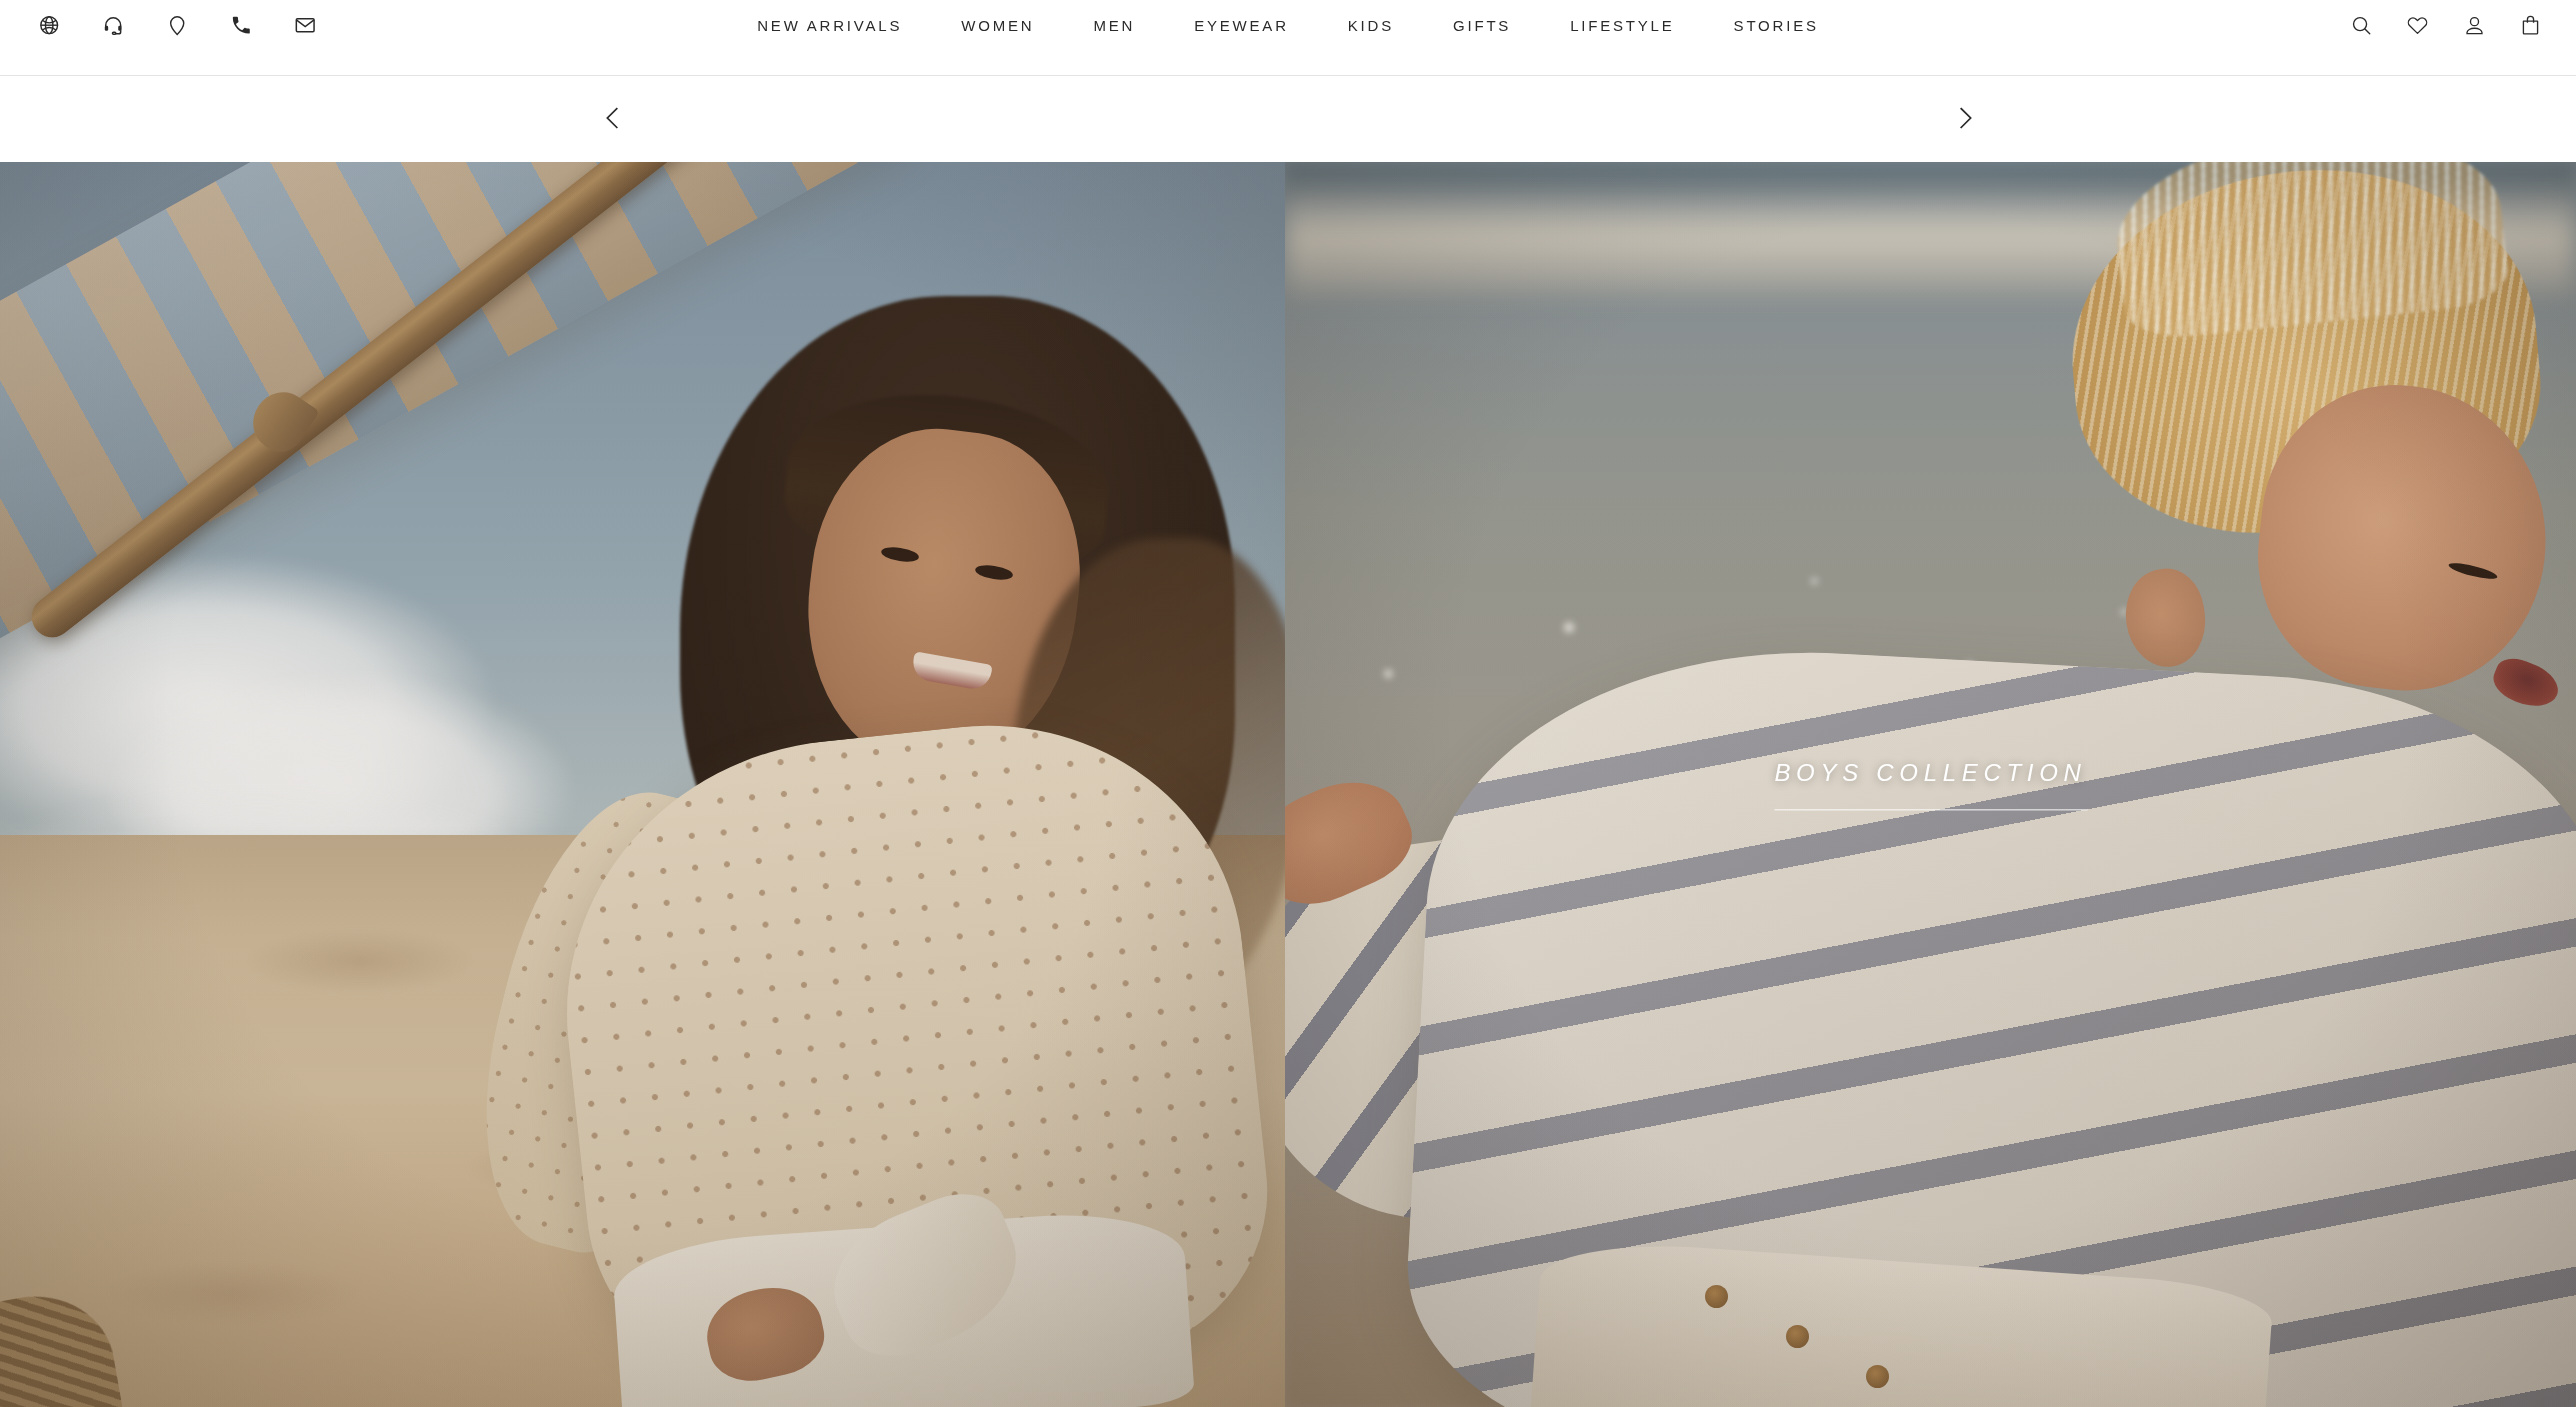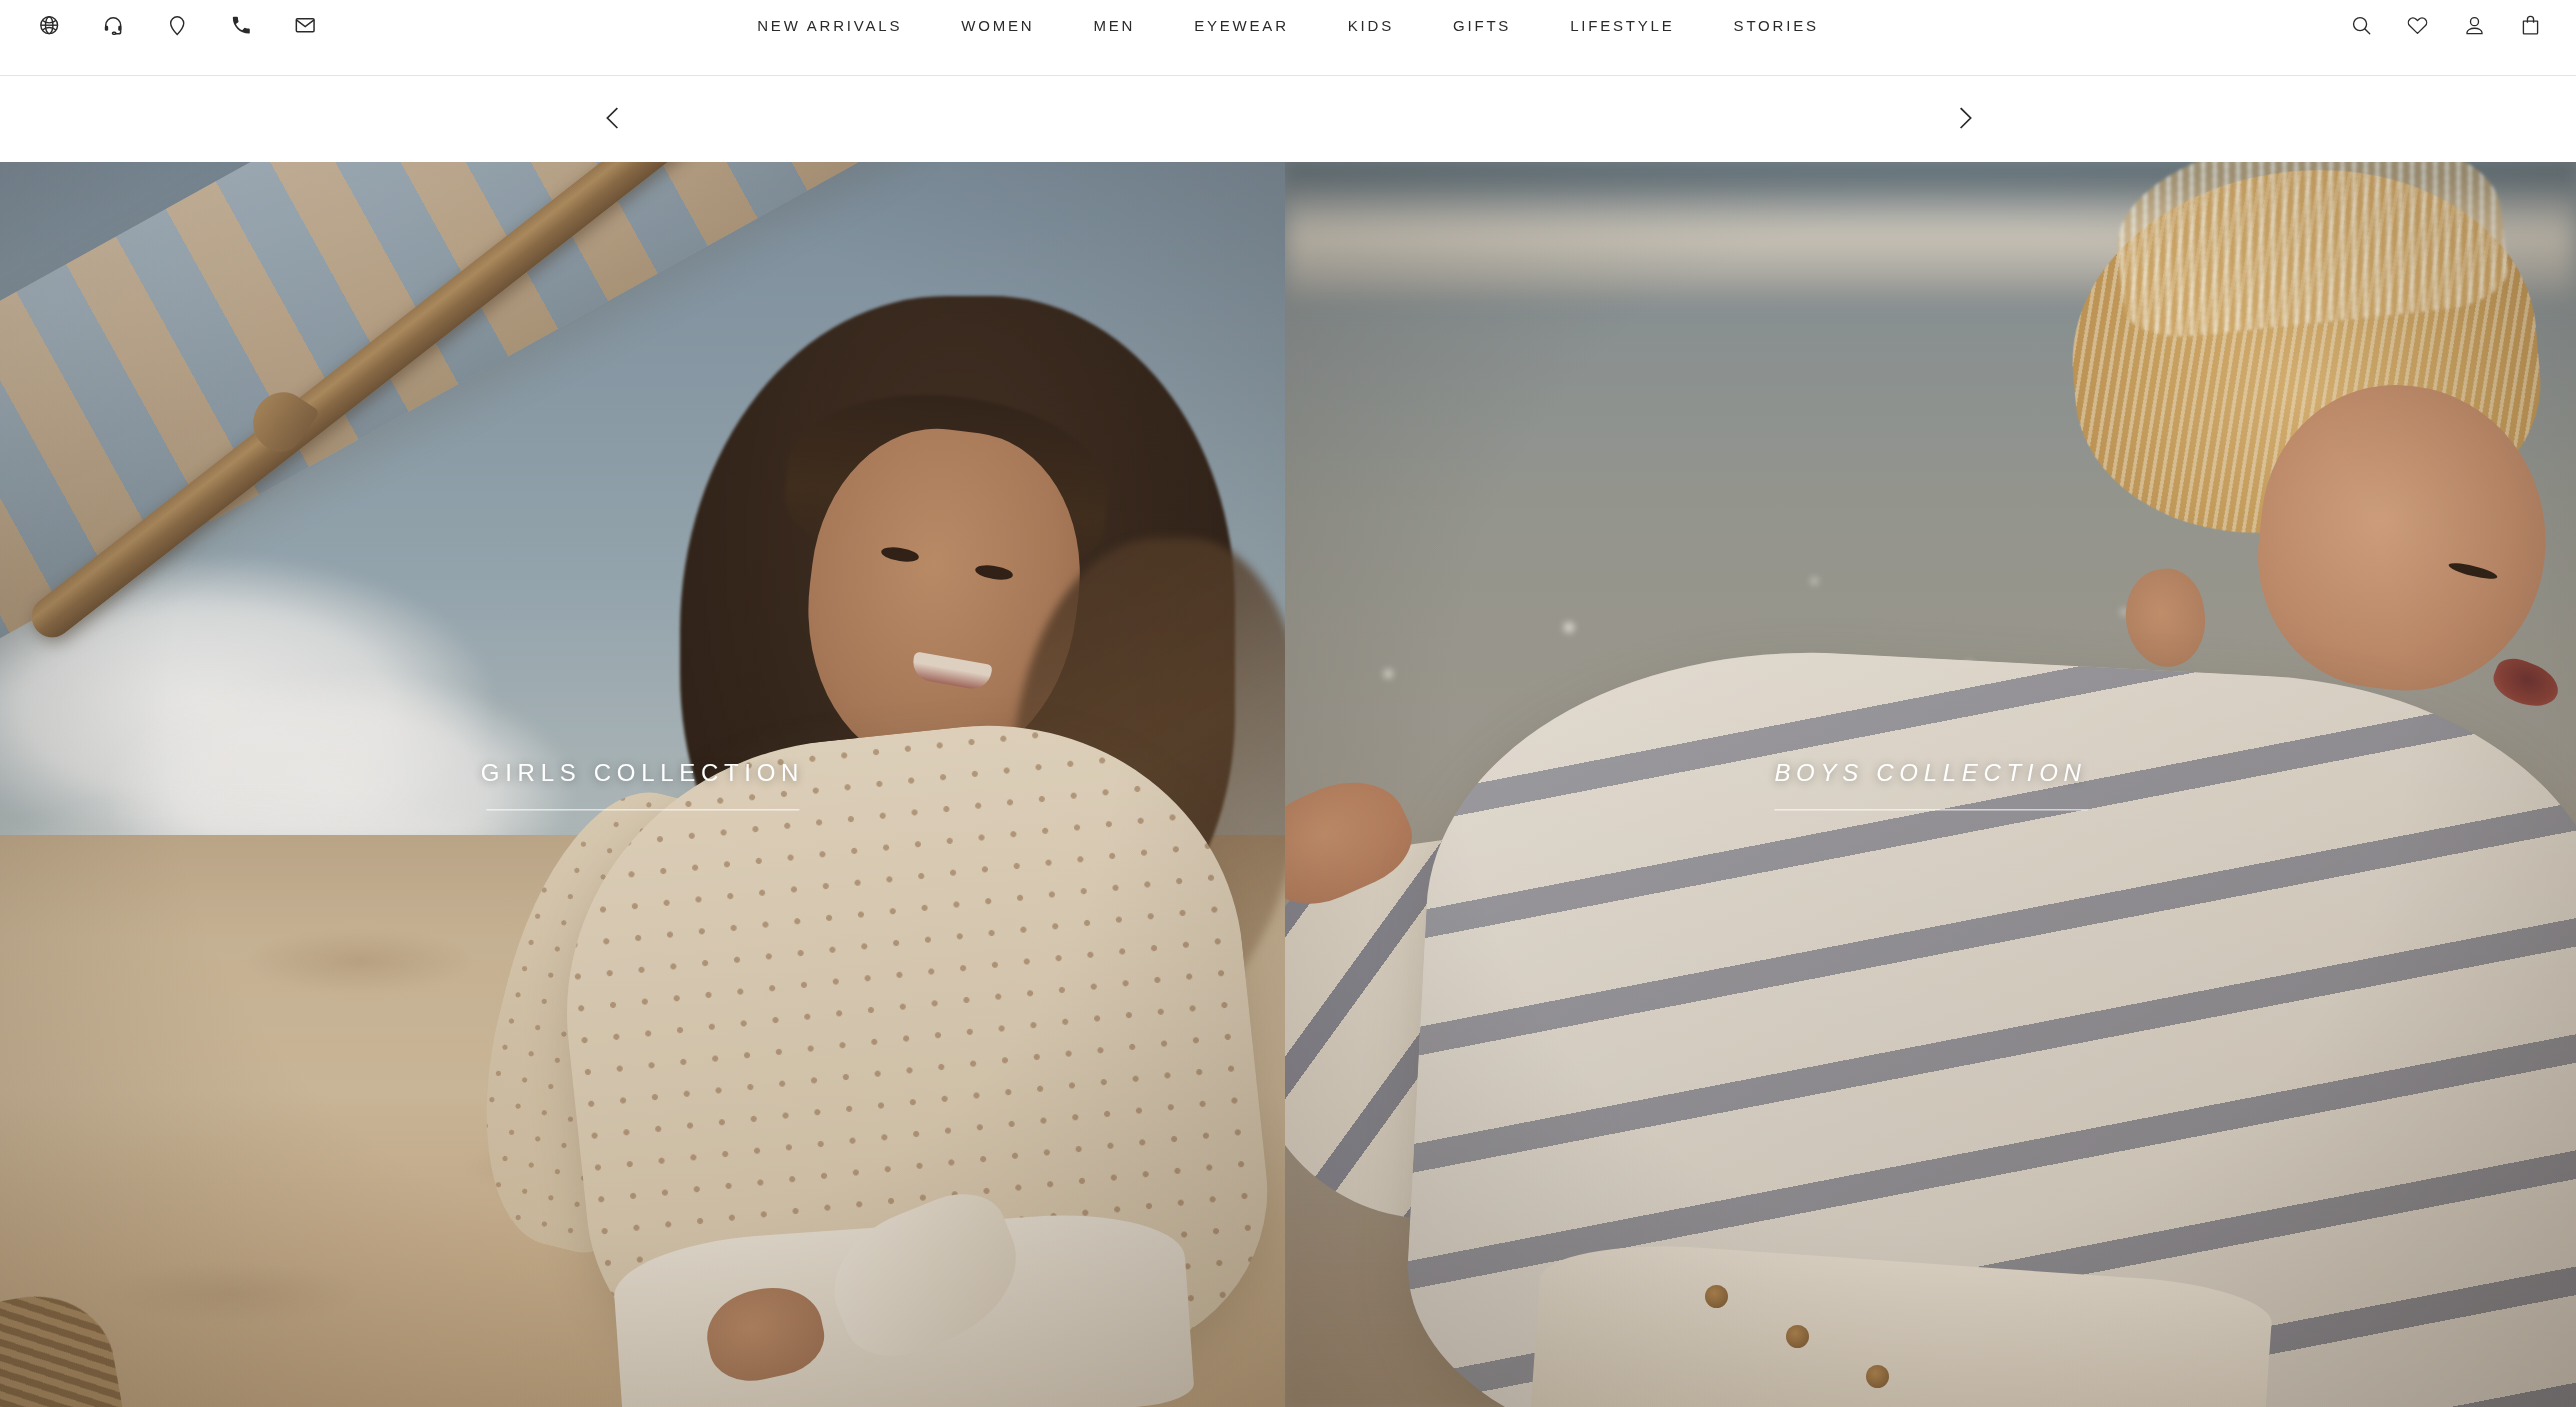--- a/index.html
+++ b/index.html
@@ -614,24 +614,20 @@
       <div class="g-arm"></div>
       <div class="g-arm2"></div>
       <div class="g-sweater"></div>
       <div class="g-trousers"></div>
       <div class="g-sash"></div>
       <div class="g-hand"></div>
       <div class="basket"></div>
       <div class="warm-wash"></div>
       <div class="vignette"></div>
     </div>
-    <div class="caption">
-      <div class="title">GIRLS COLLECTION</div>
-      <div class="rule"></div>
-    </div>
   </div>
 
   <div class="panel right">
     <div class="scene">
       <div class="r-water"></div>
       <div class="r-dark-top"></div>
       <div class="r-foam"></div>
       <div class="sparkles"></div>
       <div class="r-wetsand"></div>
       <div class="b-hair"></div>

